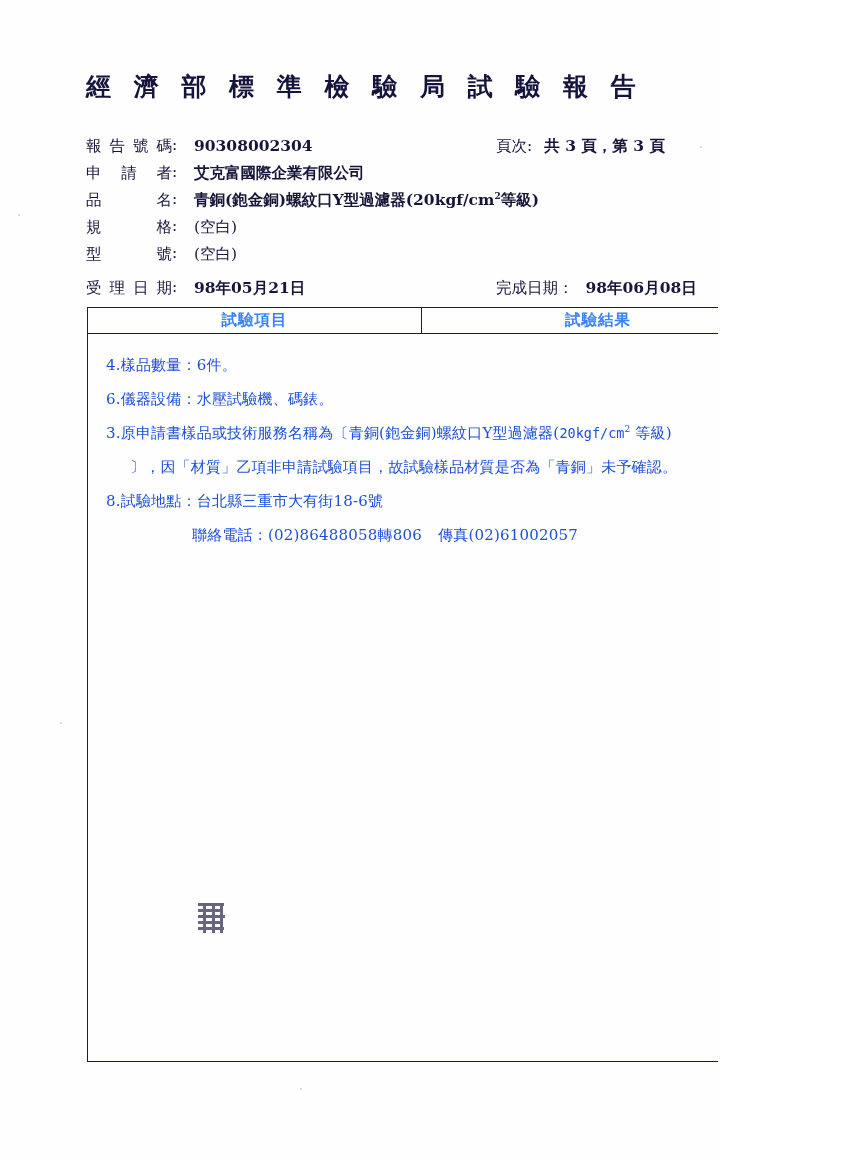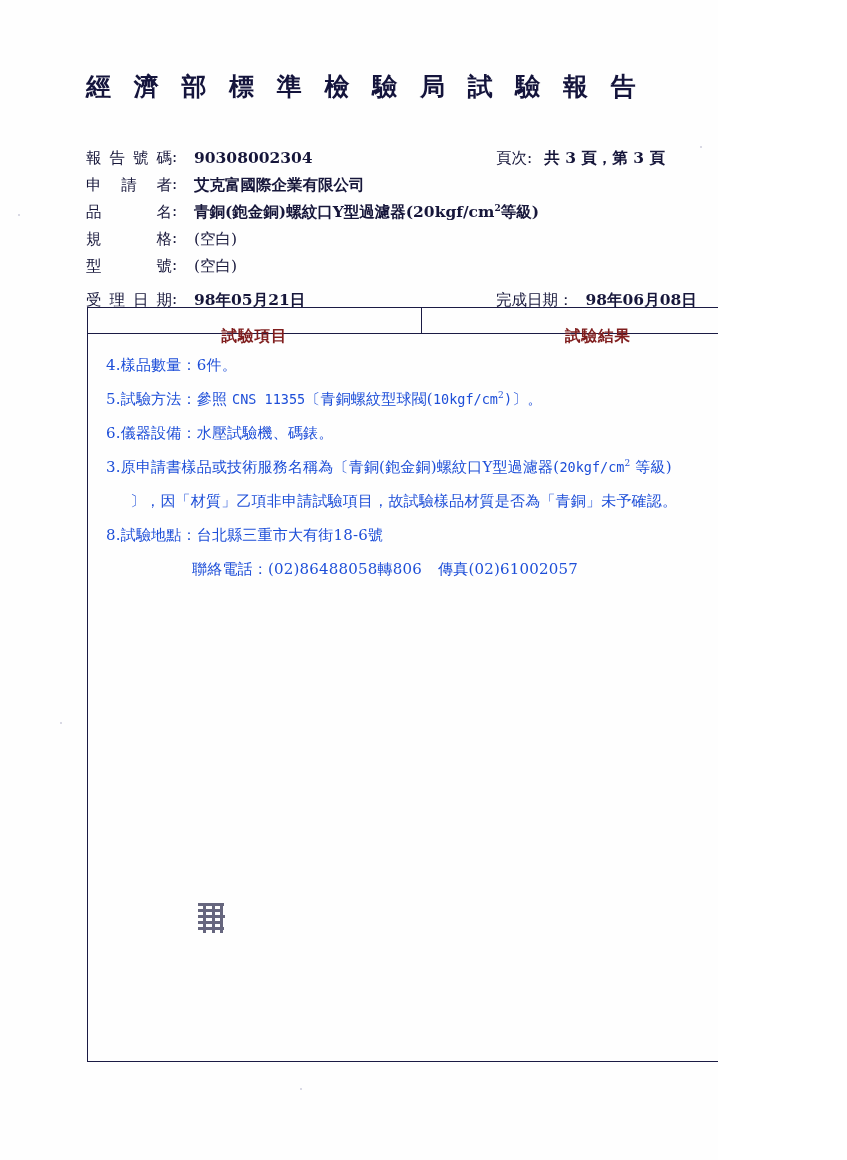--- a/index.html
+++ b/index.html
@@ -29,21 +29,21 @@
     font-weight: 700;
     letter-spacing: 7px;
     white-space: nowrap;
     color: #14143c;
   }
 
   
   #meta {
     position: absolute;
     left: 86px;
-    top: 148px;
+    top: 136px;
     width: 700px;
   }
   .meta-row {
     position: relative;
     height: 27px;
     font-family: "DejaVu Serif", serif;
     font-size: 15.5px;
     color: #16163a;
     white-space: nowrap;
   }
@@ -91,26 +91,26 @@
     border: 1.3px solid #1b1b44;
     box-sizing: border-box;
   }
   #table-head {
     position: relative;
     height: 25px;
     border-bottom: 1.3px solid #1b1b44;
   }
   #table-head .th {
     position: absolute;
-    top: 18px;
+    top: 2px;
     font-family: "DejaVu Serif", serif;
     font-size: 15.5px;
     font-weight: 700;
     letter-spacing: 1px;
-    color: #7f1d1d;
+    color: #3b82f6;
     white-space: nowrap;
   }
   #th-item { left: 0; width: 333px; text-align: center; }
   #th-result { left: 334px; width: 352px; text-align: center; }
   #col-divider {
     position: absolute;
     left: 333px;
     top: 0;
     width: 1.3px;
     height: 25px;
@@ -210,23 +210,20 @@
       <div class="th" id="th-item">試驗項目</div>
       <div class="th" id="th-result">試驗結果</div>
     </div>
 
     <div id="table-body">
 
       <div class="body-line">
         <span>4.樣品數量：6件。</span>
       </div>
 
-      <div class="body-line">
-        <span>5.試驗方法：參照 </span><span class="mono">CNS  11355</span><span>〔青銅螺紋型球閥(</span><span class="mono">10kgf/cm</span><sup class="sq">2</sup><span class="mono">)</span><span>〕。</span>
-      </div>
 
       <div class="body-line">
         <span>6.儀器設備：水壓試驗機、碼錶。</span>
       </div>
 
       <div class="body-line">
         <span>3.原申請書樣品或技術服務名稱為〔青銅(鉋金銅)螺紋口Y型過濾器(</span><span class="mono">20kgf/cm</span><sup class="sq">2</sup><span> 等級)</span>
       </div>
 
       <div class="body-line indent">

